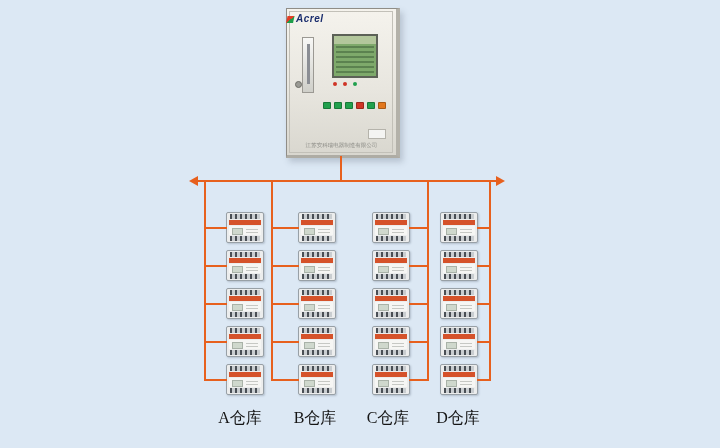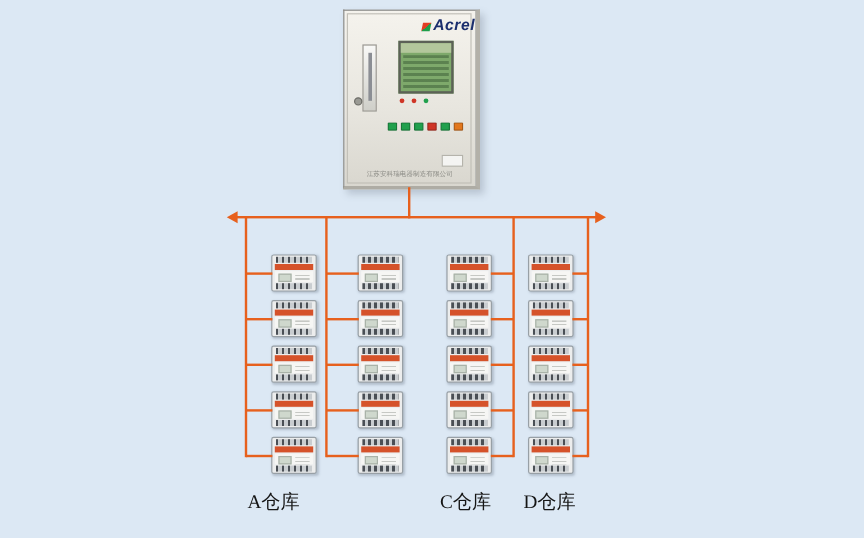--- a/index.html
+++ b/index.html
@@ -14,22 +14,22 @@
 
   
   .cabinet {
     position:absolute; left:286px; top:8px; width:114px; height:150px;
     background:linear-gradient(180deg,#f5f3ed 0%, #e8e6df 55%, #d9d7cf 100%);
     border:1px solid #8f8d87; border-right:4px solid #b3b1a9; border-bottom:3px solid #aeaca4;
     box-shadow:3px 4px 6px rgba(90,100,120,.28);
   }
   .cab-door { position:absolute; left:2px; top:2px; right:3px; bottom:2px; border:1px solid #c2c0b8; }
   .cab-brand {
-    position:absolute; left:0; top:4px; width:100%; text-align:right;
-    font-size:13px; font-weight:bold; font-style:italic; color:#1c2f6e; letter-spacing:.5px;
+    position:absolute; left:0; top:4px; width:100%; text-align:left;
+    font-size:10px; font-weight:bold; font-style:italic; color:#1c2f6e; letter-spacing:.5px;
   }
   .cab-brand .mark { display:inline-block; width:7px; height:7px; margin-right:2px;
     background:linear-gradient(135deg,#e33d25 50%,#1e9e4a 50%); transform:skewX(-12deg) translateY(1px); }
   .cab-window { position:absolute; left:15px; top:28px; width:12px; height:56px;
     background:linear-gradient(180deg,#f8f8f6,#cfcfc9); border:1px solid #9b9993; }
   .cab-window i { position:absolute; left:4px; top:6px; width:3px; height:40px; background:#8b8e94; }
   .cab-screen { position:absolute; left:45px; top:25px; width:46px; height:44px;
     background:var(--screen-green,#7ea96b); border:2px solid #5c6157; }
   .scr-head { position:absolute; left:0; top:0; width:100%; height:8px; background:#b3c79c; }
   .scr-body { position:absolute; left:2px; top:10px; right:2px; bottom:2px;
@@ -82,21 +82,21 @@
     background:repeating-linear-gradient(180deg,#c6c8c4 0 1px, transparent 1px 3px); }
   .stub { top:14px; height:2px; background:var(--bus-line,#e7601d); }
   .col-a .stub { left:-22px; width:22px; }
   .col-b .stub { left:-27px; width:27px; }
   .col-c .stub { right:-19px; width:19px; }
   .col-d .stub { right:-13px; width:13px; }
 
   
   .wh-label { position:absolute; top:408px; width:80px; text-align:center;
     font-family:"Liberation Serif", serif; font-size:16px; color:#151515; }
-  .wl-a { left:188px; } .wl-b { left:275px; } .wl-c { left:348px; } .wl-d { left:418px; }
+  .wl-a { left:200px; } .wl-b { left:275px; } .wl-c { left:348px; } .wl-d { left:418px; }
 </style>
 </head>
 <body>
 
 <div class="canvas">
 
   <div class="cabinet">
     <div class="cab-door"></div>
     <div class="cab-brand"><span class="mark"></span><span>Acrel</span></div>
     <div class="cab-window">
@@ -280,16 +280,17 @@
     <div class="device">
         <span class="stub"></span>
         <span class="d-term top"></span>
         <span class="d-band"></span>
         <span class="d-face"></span>
         <span class="d-term bot"></span>
       </div>
   </div>
 
   <div class="wh-label wl-a">A仓库</div>
+  <div class="wh-label wl-b">B仓库</div>
   <div class="wh-label wl-c">C仓库</div>
   <div class="wh-label wl-d">D仓库</div>
 
 </div>
 
 </body></html>

